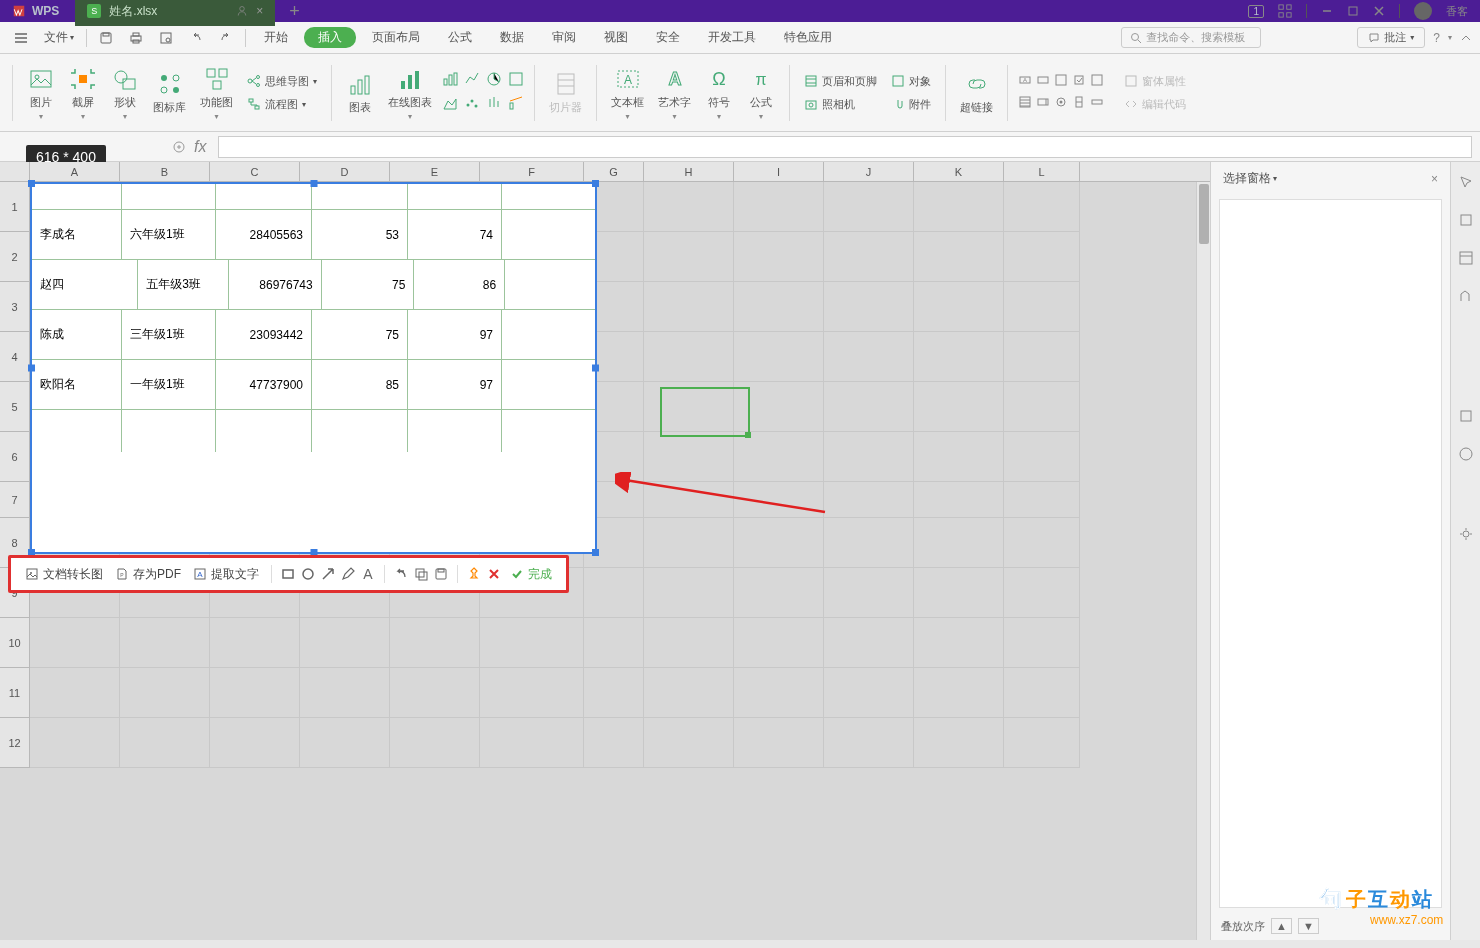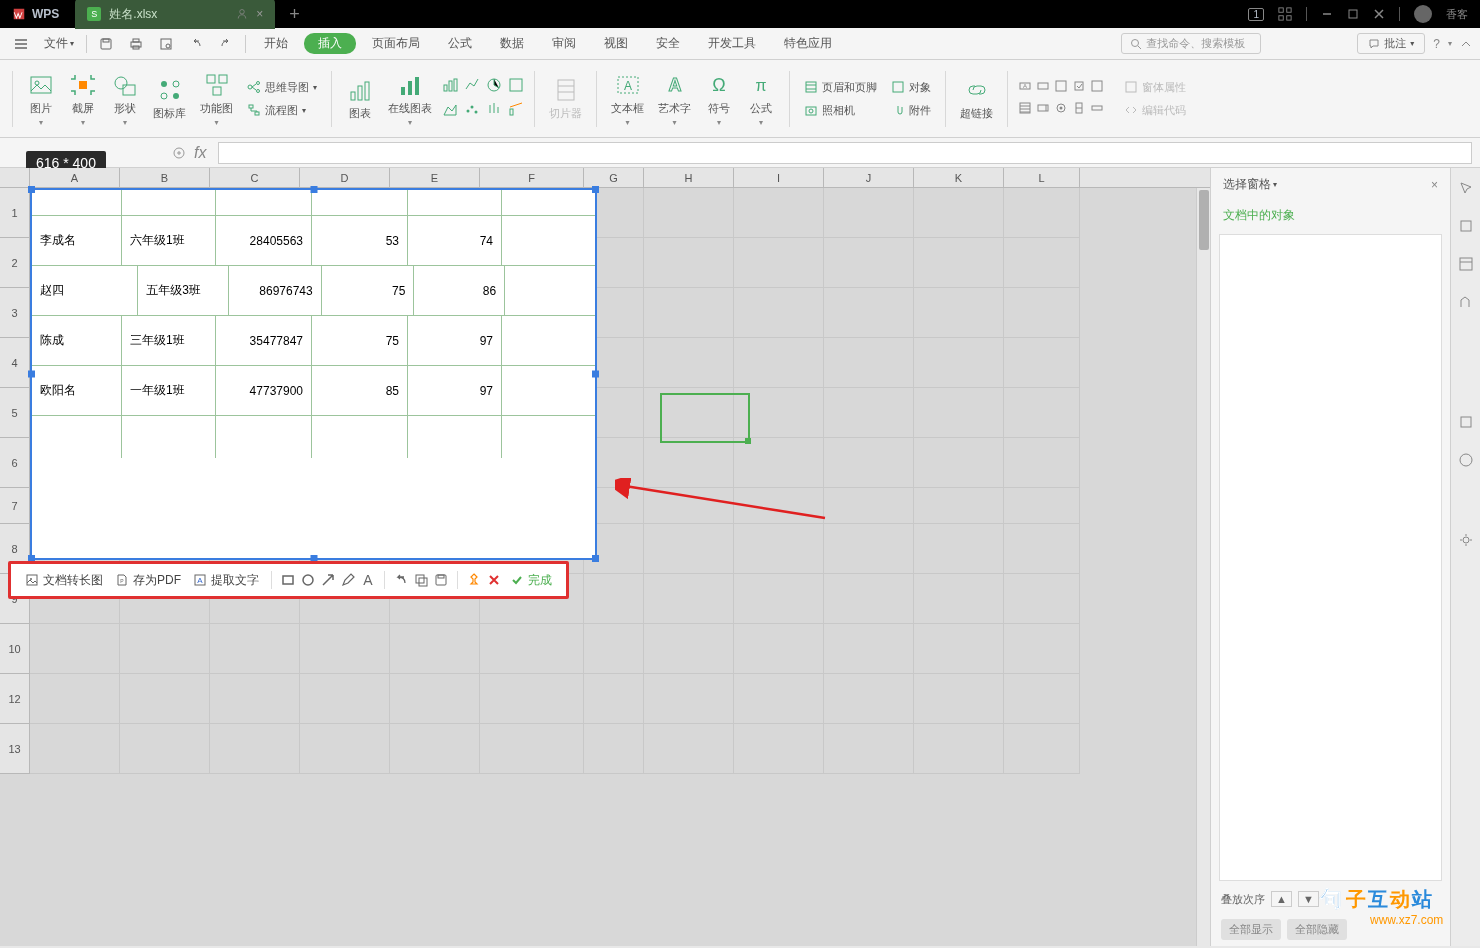--- a/index.html
+++ b/index.html
@@ -1,19 +1,19 @@
 <!DOCTYPE html>
 <html><head>
 <meta charset="utf-8">
 <style>
 * { margin: 0; padding: 0; box-sizing: border-box; font-family: "Microsoft YaHei", Arial, sans-serif; }
 body { width: 1480px; height: 948px; background: #e8e8e8; overflow: hidden; position: relative; }
 
 
-.titlebar { height: 28px; background: #000000; display: flex; align-items: center; color: #b8c0cc; }
+.titlebar { height: 22px; background: #4c1d95; display: flex; align-items: center; color: #b8c0cc; }
 .wps-logo { display: flex; align-items: center; padding: 0 12px; gap: 6px; font-size: 12px; font-weight: bold; }
 .wps-logo svg { width: 14px; height: 14px; }
 .file-tab { height: 30px; background: #3a5a3a; display: flex; align-items: center; padding: 0 12px; gap: 8px; font-size: 12px; color: #c8e0c8; border-radius: 4px 4px 0 0; margin-left: 4px; min-width: 200px; }
 .file-tab .sheet-icon { width: 14px; height: 14px; background: #4caf50; border-radius: 2px; display: flex; align-items: center; justify-content: center; color: #fff; font-size: 9px; }
 .file-tab .tab-close { margin-left: auto; display: flex; gap: 8px; align-items: center; }
 .new-tab { padding: 0 14px; color: #888; font-size: 18px; }
 .titlebar-right { margin-left: auto; display: flex; align-items: center; gap: 14px; padding-right: 12px; }
 .badge-1 { border: 1px solid #888; padding: 0 4px; font-size: 10px; border-radius: 2px; }
 .dot-sep { width: 1px; height: 14px; background: #555; }
 .avatar { width: 18px; height: 18px; border-radius: 50%; background: #666; }
@@ -691,36 +691,36 @@
           <div class="cell" style="width: 90px;"></div>
           <div class="cell" style="width: 104px;"></div>
           <div class="cell" style="width: 60px;"></div>
           <div class="cell" style="width: 90px;"></div>
           <div class="cell" style="width: 90px;"></div>
           <div class="cell" style="width: 90px;"></div>
           <div class="cell" style="width: 90px;"></div>
           <div class="cell" style="width: 76px;"></div>
         </div>
         <div class="grid-row" style="height: 50px;">
+          <div class="row-hdr">11</div>
+          <div class="cell" style="width: 90px;"></div>
+          <div class="cell" style="width: 90px;"></div>
+          <div class="cell" style="width: 90px;"></div>
+          <div class="cell" style="width: 90px;"></div>
+          <div class="cell" style="width: 90px;"></div>
+          <div class="cell" style="width: 104px;"></div>
+          <div class="cell" style="width: 60px;"></div>
+          <div class="cell" style="width: 90px;"></div>
+          <div class="cell" style="width: 90px;"></div>
+          <div class="cell" style="width: 90px;"></div>
+          <div class="cell" style="width: 90px;"></div>
+          <div class="cell" style="width: 76px;"></div>
+        </div>
+        <div class="grid-row" style="height: 50px;">
           <div class="row-hdr">12</div>
-          <div class="cell" style="width: 90px;"></div>
-          <div class="cell" style="width: 90px;"></div>
-          <div class="cell" style="width: 90px;"></div>
-          <div class="cell" style="width: 90px;"></div>
-          <div class="cell" style="width: 90px;"></div>
-          <div class="cell" style="width: 104px;"></div>
-          <div class="cell" style="width: 60px;"></div>
-          <div class="cell" style="width: 90px;"></div>
-          <div class="cell" style="width: 90px;"></div>
-          <div class="cell" style="width: 90px;"></div>
-          <div class="cell" style="width: 90px;"></div>
-          <div class="cell" style="width: 76px;"></div>
-        </div>
-        <div class="grid-row" style="height: 50px;">
-          <div class="row-hdr">13</div>
           <div class="cell" style="width: 90px;"></div>
           <div class="cell" style="width: 90px;"></div>
           <div class="cell" style="width: 90px;"></div>
           <div class="cell" style="width: 90px;"></div>
           <div class="cell" style="width: 90px;"></div>
           <div class="cell" style="width: 104px;"></div>
           <div class="cell" style="width: 60px;"></div>
           <div class="cell" style="width: 90px;"></div>
           <div class="cell" style="width: 90px;"></div>
           <div class="cell" style="width: 90px;"></div>
@@ -759,21 +759,21 @@
             <div class="sel-cell sel-cA" style="width: 110px;">赵四</div>
             <div class="sel-cell sel-cB" style="width: 94px;">五年级3班</div>
             <div class="sel-cell sel-cC num" style="width: 96px;">86976743</div>
             <div class="sel-cell sel-cD num" style="width: 96px;">75</div>
             <div class="sel-cell sel-cE num" style="width: 94px;">86</div>
             <div class="sel-cell sel-cF" style="width: 93px;"></div>
           </div>
           <div class="sel-table-row">
             <div class="sel-cell sel-cA" style="width: 90px;">陈成</div>
             <div class="sel-cell sel-cB" style="width: 94px;">三年级1班</div>
-            <div class="sel-cell sel-cC num" style="width: 96px;">35477847</div>
+            <div class="sel-cell sel-cC num" style="width: 96px;">23093442</div>
             <div class="sel-cell sel-cD num" style="width: 96px;">75</div>
             <div class="sel-cell sel-cE num" style="width: 94px;">97</div>
             <div class="sel-cell sel-cF" style="width: 93px;"></div>
           </div>
           <div class="sel-table-row">
             <div class="sel-cell sel-cA" style="width: 90px;">欧阳名</div>
             <div class="sel-cell sel-cB" style="width: 94px;">一年级1班</div>
             <div class="sel-cell sel-cC num" style="width: 96px;">47737900</div>
             <div class="sel-cell sel-cD num" style="width: 96px;">85</div>
             <div class="sel-cell sel-cE num" style="width: 94px;">97</div>
@@ -893,31 +893,26 @@
         <div class="thumb"></div>
       </div>
   </div>
 
   <div class="right-panel">
     <div class="right-panel-hdr">
       <span>选择窗格</span>
       <span style="font-size:8px;margin-left:2px">▾</span>
       <span class="close-x">×</span>
     </div>
-    <div class="right-panel-sub">文档中的对象</div>
     <div class="right-panel-body"></div>
     <div class="right-panel-footer">
       <span>叠放次序</span>
       <span style="border:1px solid #ccc;padding:1px 4px">▲</span>
       <span style="border:1px solid #ccc;padding:1px 4px">▼</span>
       <span style="flex:1"></span>
-    </div>
-    <div class="right-panel-footer">
-      <span class="btn-pill">全部显示</span>
-      <span class="btn-pill">全部隐藏</span>
     </div>
   </div>
 
   <div class="side-strip">
     <svg viewBox="0 0 16 16">
         <path d="M3 3l10 4-4 2-2 4z" fill="none" stroke="currentColor"></path>
       </svg>
     <svg viewBox="0 0 16 16">
         <rect x="3" y="3" width="10" height="10" fill="none" stroke="currentColor"></rect>
       </svg>

